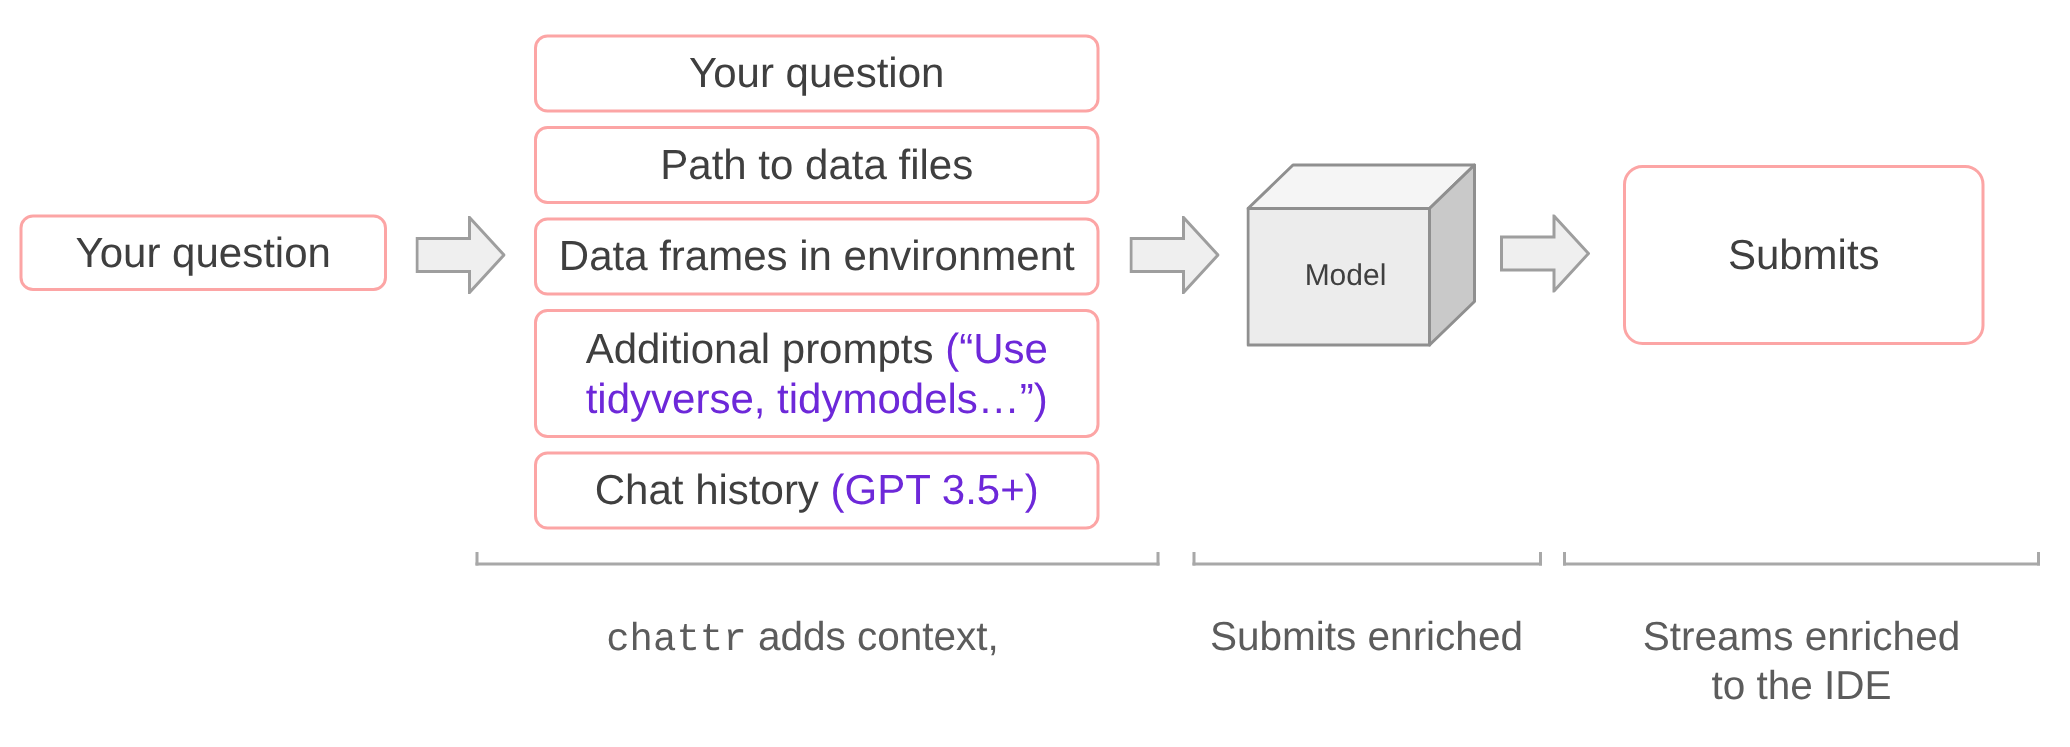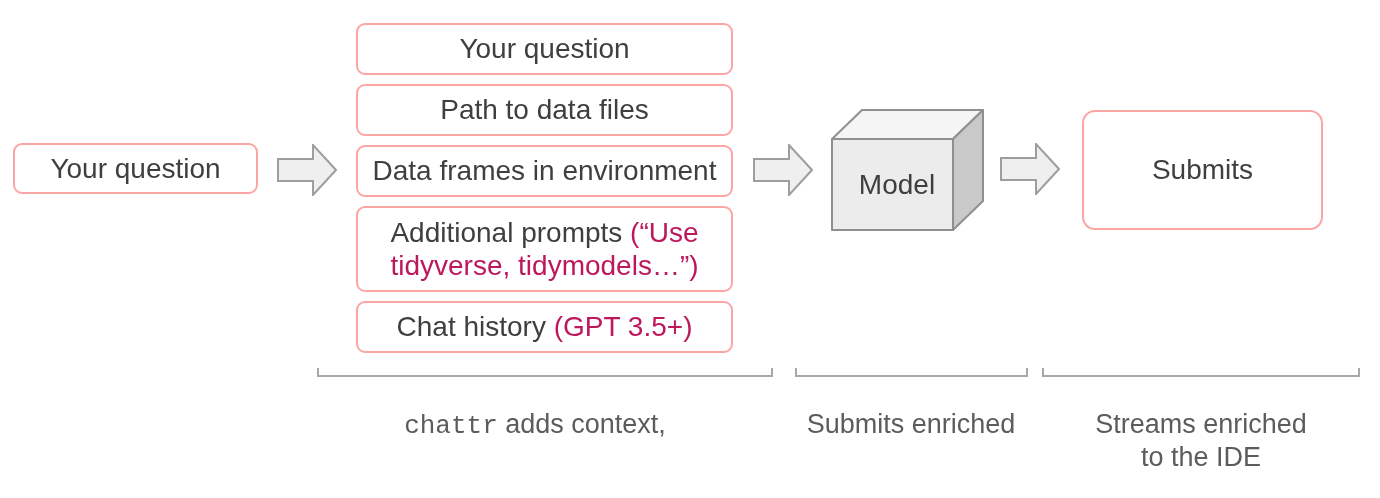--- a/index.html
+++ b/index.html
@@ -41,33 +41,33 @@
   }
   .stack .box {
     position: relative;
     width: 100%;
     border-radius: 9px;
     padding: 0 10px;
   }
   .stack .box.h1 { height: 52px; }
   .stack .box.h2 { height: 86px; line-height: 33px; }
   .stack .box.h2 .wrapbody { display: inline-block; max-width: 330px; }
-  .muted { color: #be185d; }
+  .muted { color: #6d28d9; }
 
   .arrow-svg { position: absolute; width: 60px; height: 52px; }
   .arrow1 { left: 277px; top: 144px; }
   .arrow2 { left: 753px; top: 144px; }
   .arrow3 { left: 1000px; top: 143px; }
 
   .cube-svg { position: absolute; left: 831px; top: 108px; width: 154px; height: 124px; }
   .cube-label {
     position: absolute;
     left: 832px; top: 139px; width: 130px; height: 91px;
     display: flex; align-items: center; justify-content: center;
-    font-size: 28px; color: #3f3f3f;
+    font-size: 20px; color: #3f3f3f;
   }
 
   .bracket {
     position: absolute;
     top: 368px;
     height: 9px;
     box-sizing: border-box;
     border-left: 2px solid #a8a8a8;
     border-right: 2px solid #a8a8a8;
     border-bottom: 2px solid #a8a8a8;

